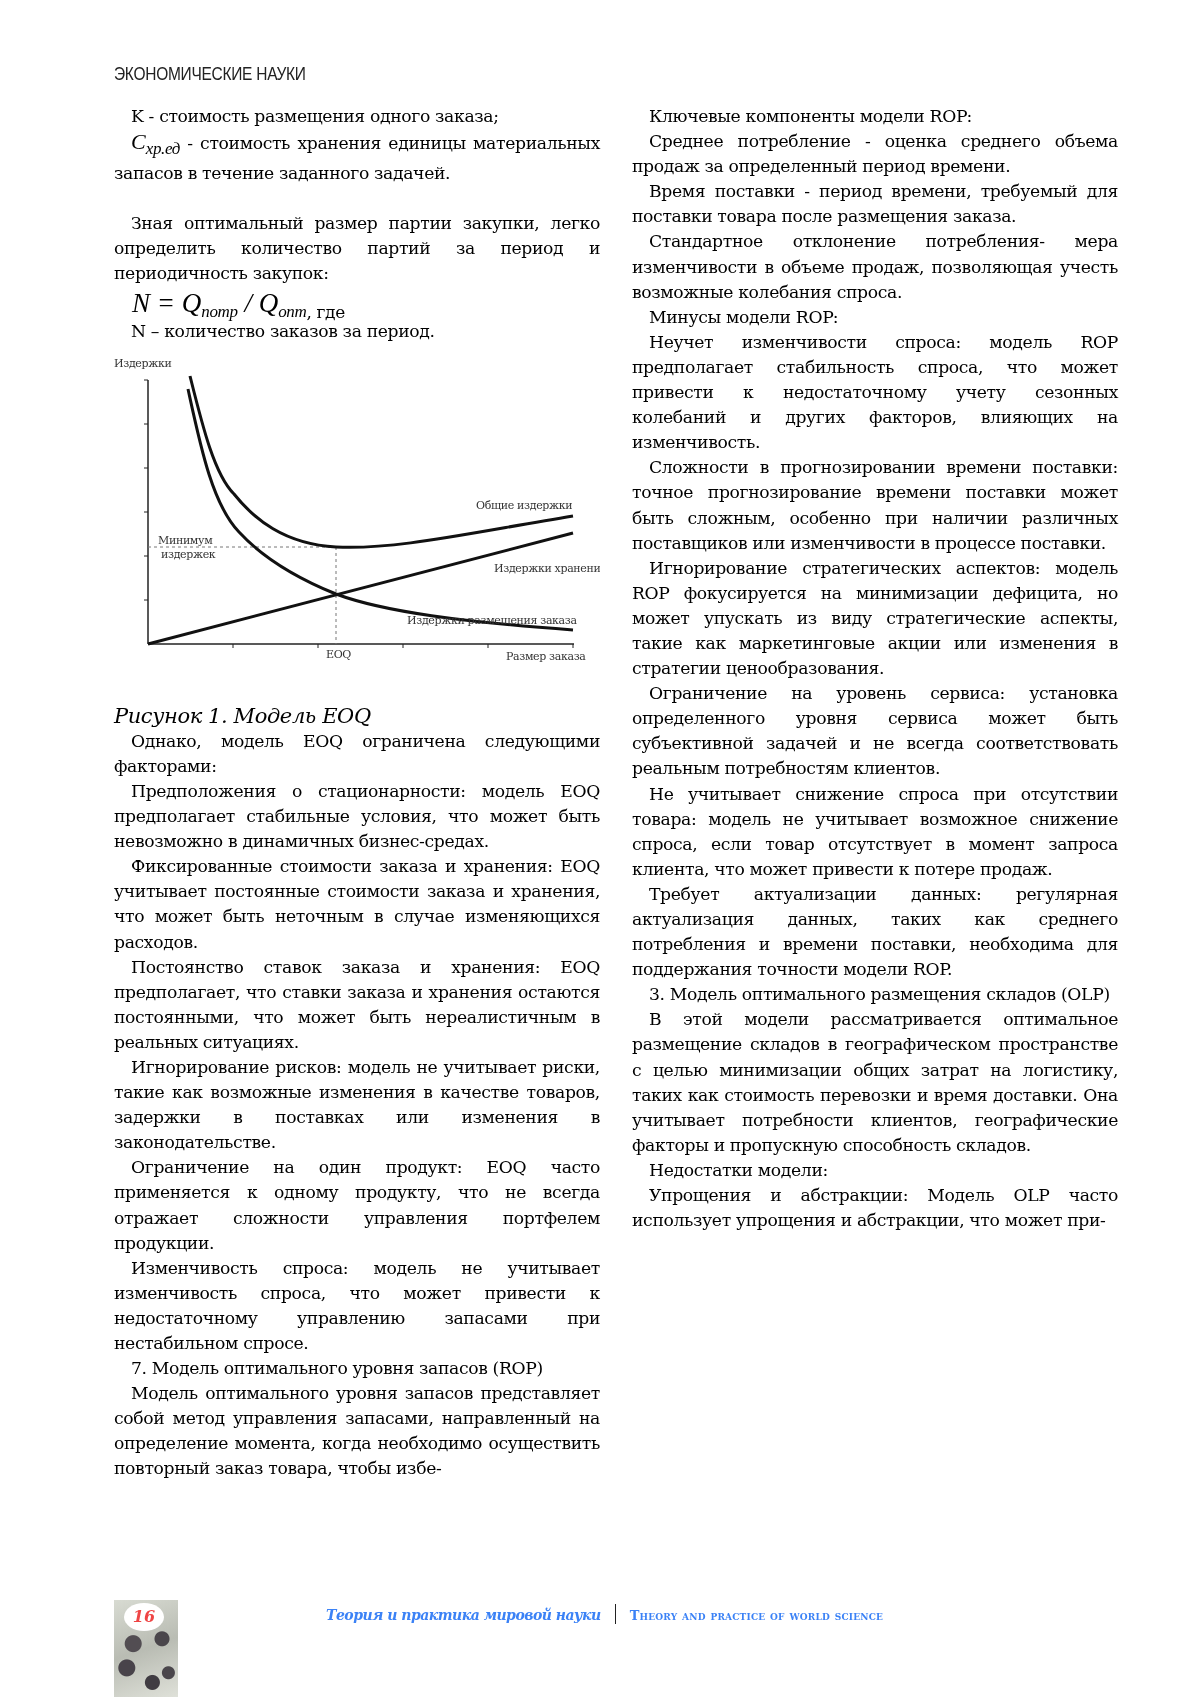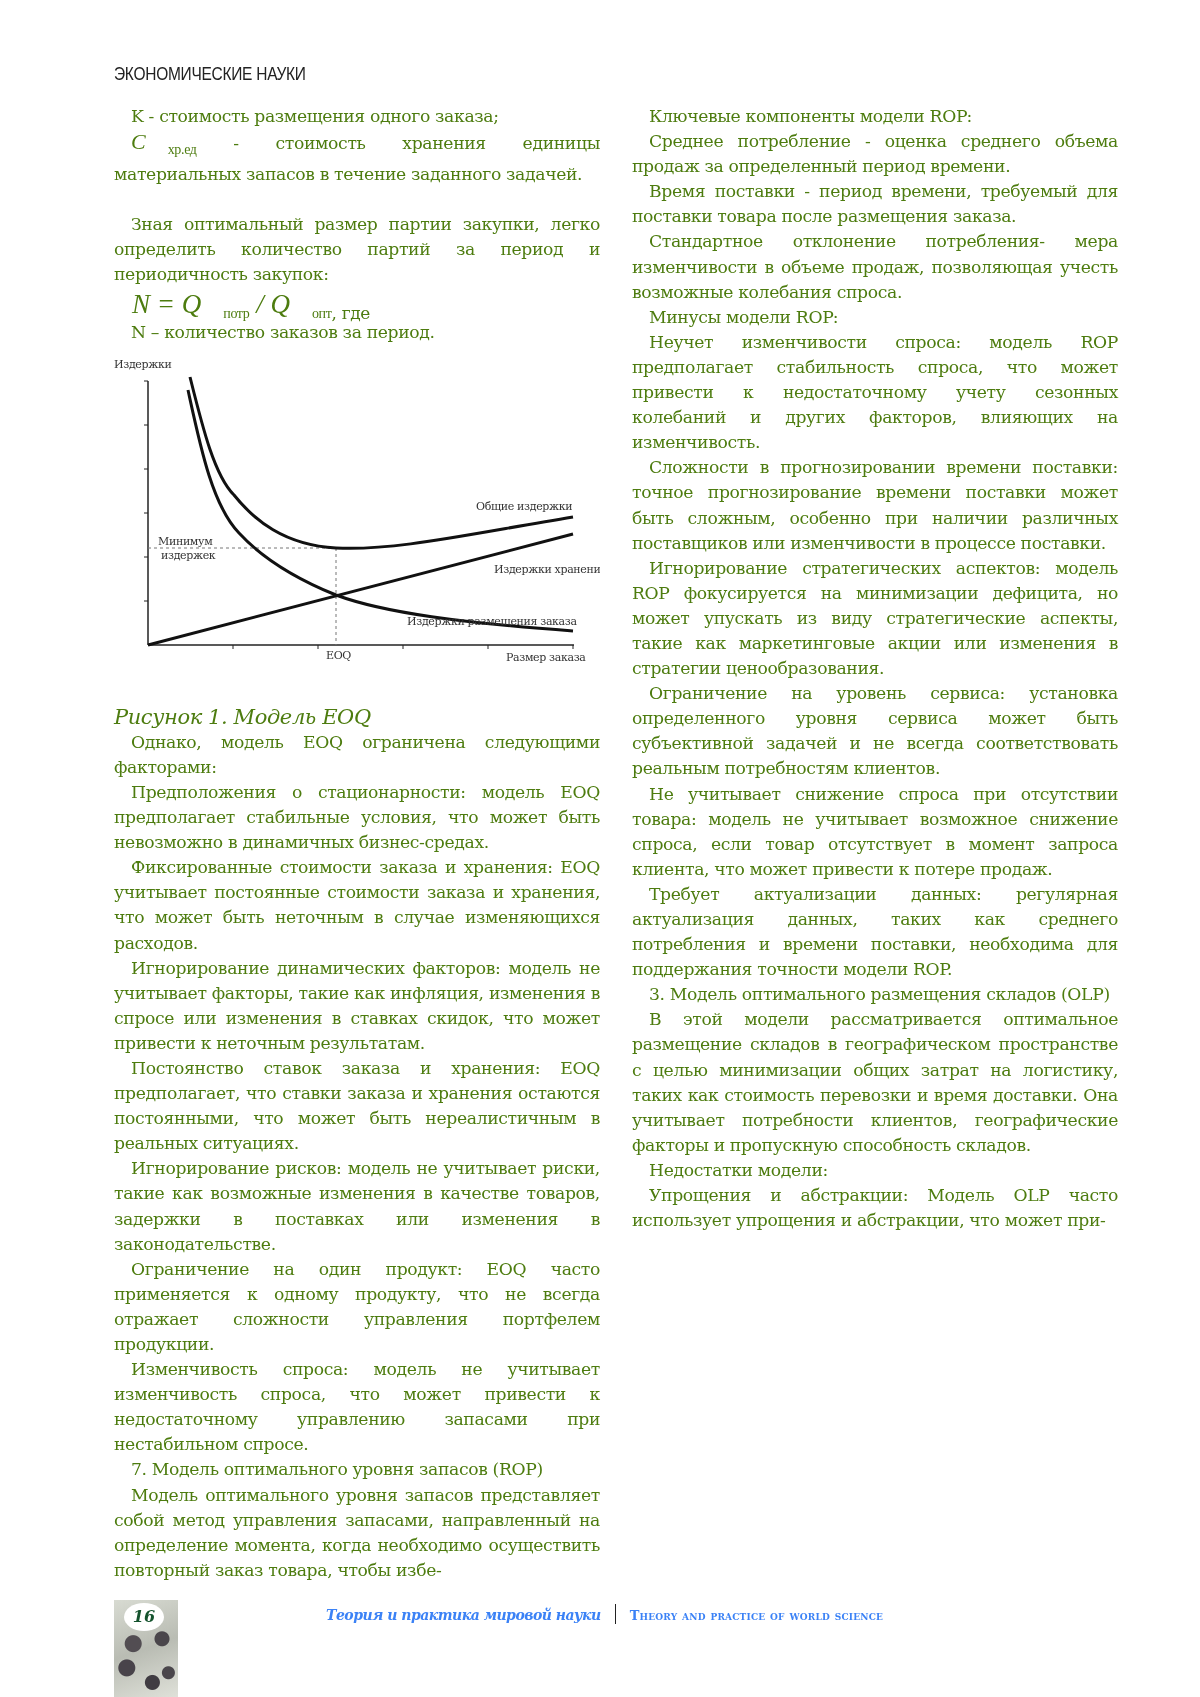--- a/index.html
+++ b/index.html
@@ -23,29 +23,29 @@
       radial-gradient(circle at 32% 40%, #a8aaa5 0 14px, transparent 15px),
       radial-gradient(circle at 60% 60%, #9ea19b 0 14px, transparent 15px),
       radial-gradient(circle at 78% 75%, #a9ab a6 0 14px, transparent 15px),
       radial-gradient(circle at 92% 20%, #b5b7b1 0 12px, transparent 13px),
       linear-gradient(135deg, #e3e6dc, #c9ccc3 50%, #e6e8e0);
   }
   .col {
     position: absolute; top: 104px; width: 486px;
     font-family: "DejaVu Serif", "Liberation Serif", serif;
     font-size: 17.2px; line-height: 25.1px; letter-spacing: -0.35px;
-    color: #4d7c0f;
+    color: #000000;
   }
   .col.left { left: 114px; }
   .col.right { left: 632px; }
   .col p { margin: 0; text-align: justify; text-indent: 17px; hyphens: manual; }
   .col p.noind { text-indent: 0; }
   .col p.gap { margin-top: 25px; }
   .sym { font-family: "Liberation Serif", serif; font-style: italic; font-size: 22px; letter-spacing: 0; }
-  .sub { font-family: "Liberation Serif", serif; font-size: 14px; vertical-align: -5px; margin-left: 22px; }
+  .sub { font-family: "Liberation Serif", serif; font-style: italic; font-size: 17px; vertical-align: -5px; }
   .formula { padding-left: 18px; height: 32px; line-height: 32px; }
   .formula .big { font-family: "Liberation Serif", serif; font-style: italic; font-size: 27px; letter-spacing: 0; }
   .formula .tail { font-size: 17px; vertical-align: -6px; }
   .chart-wrap { position: relative; width: 486px; height: 350px; margin-top: 10px; text-align: right; }
   .chart-wrap svg { position: absolute; left: 0; top: 0; }
   .fig-caption {
     text-align: center; font-family: "DejaVu Serif", serif; font-style: italic; font-size: 21px;
     letter-spacing: -0.4px; margin-top: -6px; margin-bottom: 26px; text-indent: 0 !important;
   }
   .footer-badge {
@@ -54,21 +54,21 @@
       radial-gradient(circle at 30% 45%, #524d52 0 8px, transparent 9px),
       radial-gradient(circle at 75% 40%, #4a464b 0 7px, transparent 8px),
       radial-gradient(circle at 20% 70%, #48434a 0 8px, transparent 9px),
       radial-gradient(circle at 60% 85%, #403c42 0 7px, transparent 8px),
       radial-gradient(circle at 85% 75%, #4a464b 0 6px, transparent 7px),
       linear-gradient(160deg, #d8dbd2, #b9bcb3 50%, #dfe1d9);
   }
   .page-num {
     position: absolute; left: 10px; top: 3px; width: 40px; height: 28px; border-radius: 50%;
     background: #ffffff; font-family: "DejaVu Serif", serif; font-style: italic; font-size: 16px;
-    font-weight: bold; text-align: center; line-height: 28px; color: #14532d;
+    font-weight: bold; text-align: center; line-height: 28px; color: #ef4444;
   }
   .footer-text {
     position: absolute; top: 1604px; left: 326px; height: 24px;
     font-family: "DejaVu Serif", serif; font-size: 14px; color: #3b82f6; white-space: nowrap;
   }
   .footer-text .ru { font-style: italic; font-weight: bold; letter-spacing: -0.5px; }
   .footer-text .sep { display: inline-block; width: 1px; height: 20px; background: #222; margin: 0 14px; vertical-align: -4px; }
   .footer-text .en { font-variant: small-caps; font-weight: bold; letter-spacing: 0.2px; font-size: 13px; }
   .chart-text { font-family: "DejaVu Serif", "Liberation Serif", serif; fill: #333; }
 </style>
@@ -127,21 +127,20 @@
       <text class="chart-text" x="293" y="270" font-size="11">Издержки размещения заказа</text>
       <text class="chart-text" x="212" y="304" font-size="11">EOQ</text>
       <text class="chart-text" x="392" y="306" font-size="11">Размер заказа</text>
     </svg>
   </div>
   <p class="fig-caption">Рисунок 1. Модель EOQ</p>
 
   <p>Однако, модель EOQ ограничена следующими факторами:</p>
   <p>Предположения о стационарности: модель EOQ предполагает стабильные условия, что может быть невозможно в динамичных бизнес-средах.</p>
   <p>Фиксированные стоимости заказа и хранения: EOQ учитывает постоянные стоимости заказа и хранения, что может быть неточным в случае изменяющихся расходов.</p>
-  <p>Игнорирование динамических факторов: модель не учитывает факторы, такие как инфляция, изменения в спросе или изменения в ставках скидок, что может привести к неточным результатам.</p>
   <p>Постоянство ставок заказа и хранения: EOQ предполагает, что ставки заказа и хранения остаются постоянными, что может быть нереалистичным в реальных ситуациях.</p>
   <p>Игнорирование рисков: модель не учитывает риски, такие как возможные изменения в качестве товаров, задержки в поставках или изменения в законодательстве.</p>
   <p>Ограничение на один продукт: EOQ часто применяется к одному продукту, что не всегда отражает сложности управления портфелем продукции.</p>
   <p>Изменчивость спроса: модель не учитывает изменчивость спроса, что может привести к недостаточному управлению запасами при нестабильном спросе.</p>
   <p>7. Модель оптимального уровня запасов (ROP)</p>
   <p>Модель оптимального уровня запасов представляет собой метод управления запасами, направленный на определение момента, когда необходимо осуществить повторный заказ товара, чтобы избе-</p>
 </div>
 
 <div class="col right">
   <p>Ключевые компоненты модели ROP:</p>

